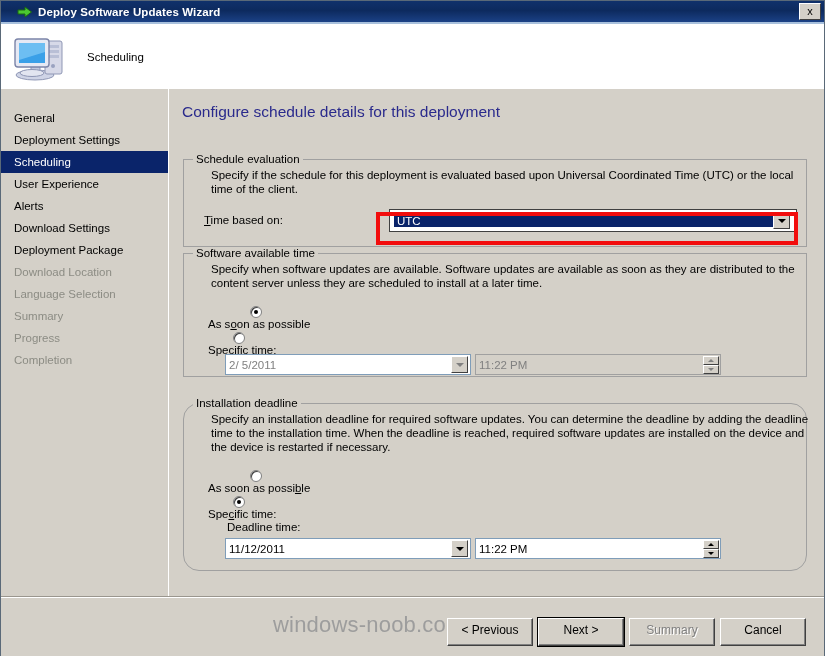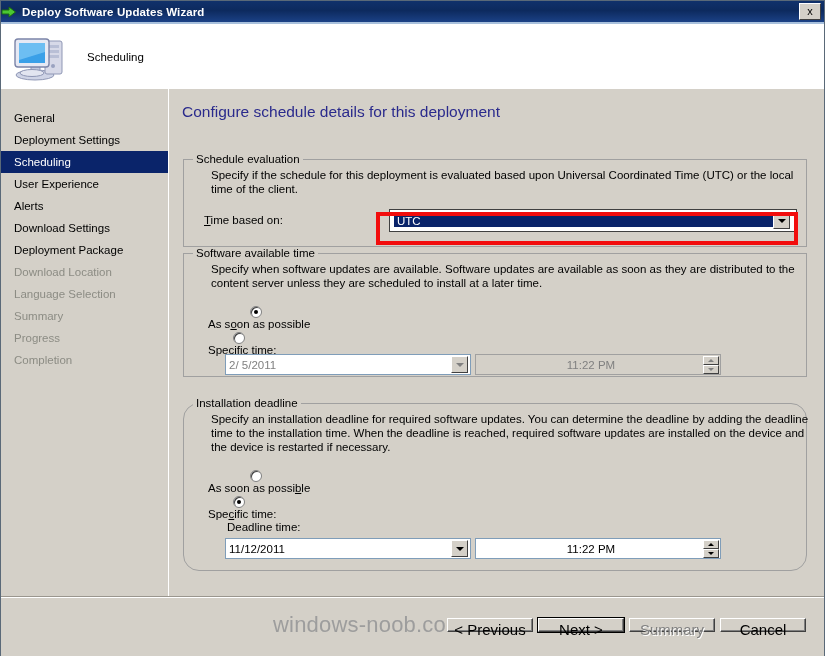--- a/index.html
+++ b/index.html
@@ -21,21 +21,21 @@
     border: 1px solid #5a6978;
   }
 
   
   .titlebar {
     position: absolute; left: 0; top: 0;
     width: 823px; height: 21px;
     background: linear-gradient(to bottom, #10316b 0%, #0d2a5e 45%, #1b4186 100%);
     display: flex; align-items: center;
     box-sizing: border-box;
-    padding-left: 0;
+    padding-left: 16px;
     overflow: hidden;
   }
   .title-arrow {
     width: 16px; height: 14px;
     position: relative;
     flex: 0 0 auto;
     margin-right: 5px;
   }
   .title-text {
     color: #ffffff;
@@ -214,21 +214,20 @@
     box-sizing: border-box;
     display: flex; align-items: center;
   }
   .textbox.disabled { background: #d4d0c8; border-color: #a0a0a0; }
   .tb-value {
     flex: 1 1 auto;
     padding-left: 3px;
     font-size: 11.5px;
     color: #000000;
     white-space: nowrap;
-    text-align: center;
   }
   .tb-value.disabled { color: #808080; }
   .spinner {
     width: 16px; height: 18px;
     margin-right: 1px;
     flex: 0 0 auto;
     display: flex; flex-direction: column;
   }
   .spin-half {
     flex: 1 1 50%;
@@ -306,28 +305,28 @@
   .watermark {
     position: absolute;
     left: 272px; top: 611px;
     font-size: 22px;
     color: #9d9d9d;
     letter-spacing: .2px;
     white-space: nowrap;
   }
   .btn {
     position: absolute;
-    width: 86px; height: 14px;
+    width: 86px; height: 28px;
     background: #d4d0c8;
     border-top: 1px solid #ffffff;
     border-left: 1px solid #ffffff;
     border-right: 1px solid #404040;
     border-bottom: 1px solid #404040;
     box-shadow: inset -1px -1px 0 #808080;
-    font-size: 15px;
+    font-size: 12px;
     font-family: "Liberation Sans", sans-serif;
     color: #000000;
     text-align: center;
     line-height: 22px;
     box-sizing: border-box;
     cursor: default;
   }
   .btn.default { outline: 1px solid #000000; outline-offset: 0px; }
   .btn.disabled { color: #808080; text-shadow: 1px 1px 0 #ffffff; }
 </style>

